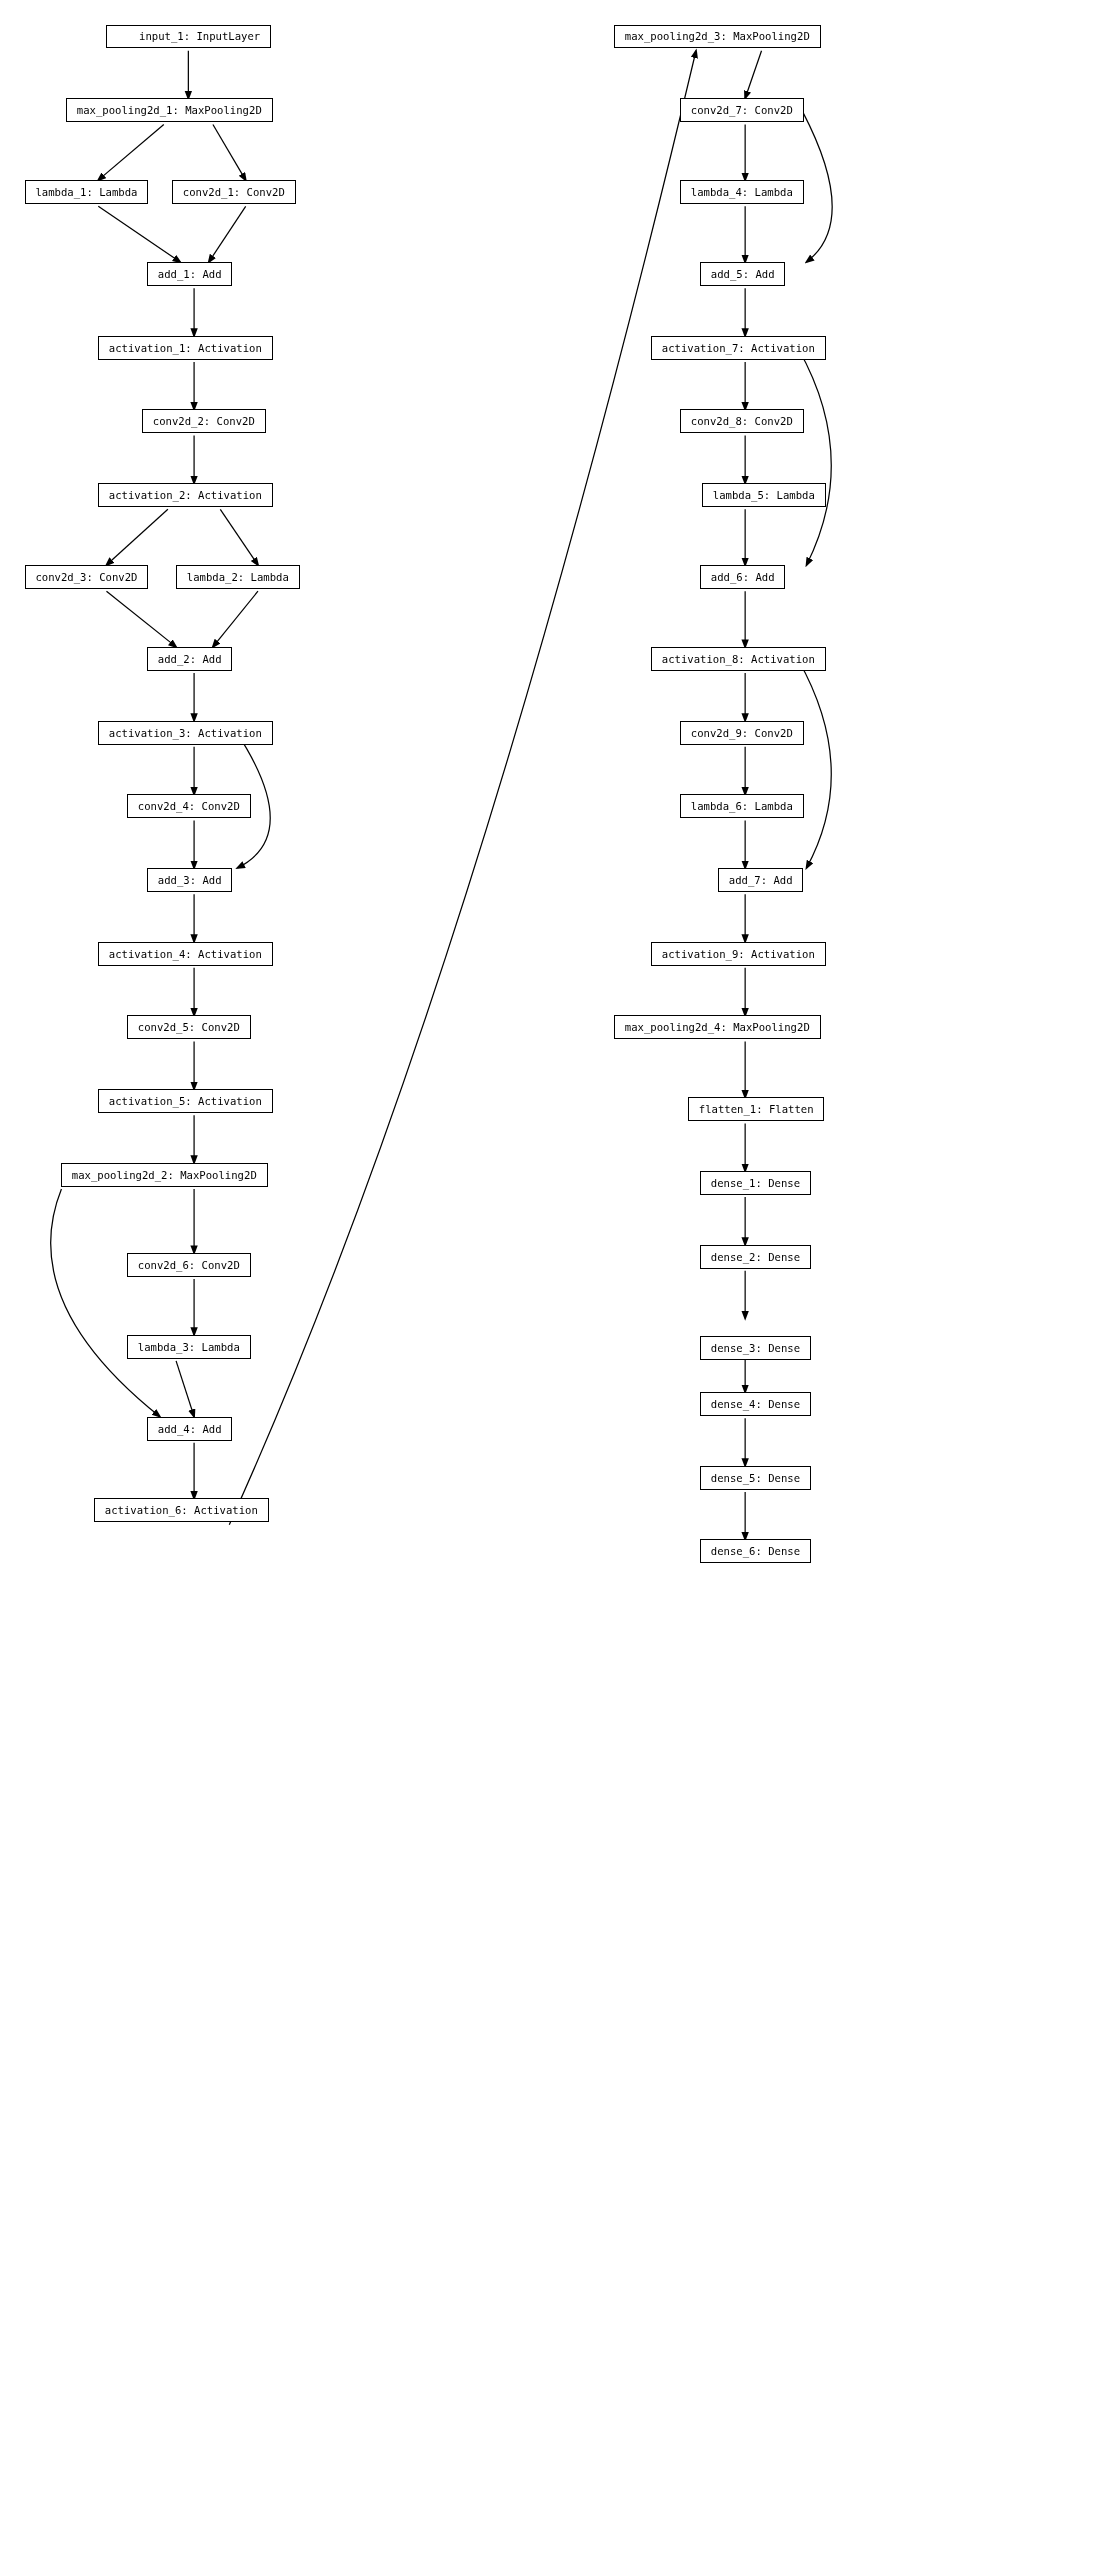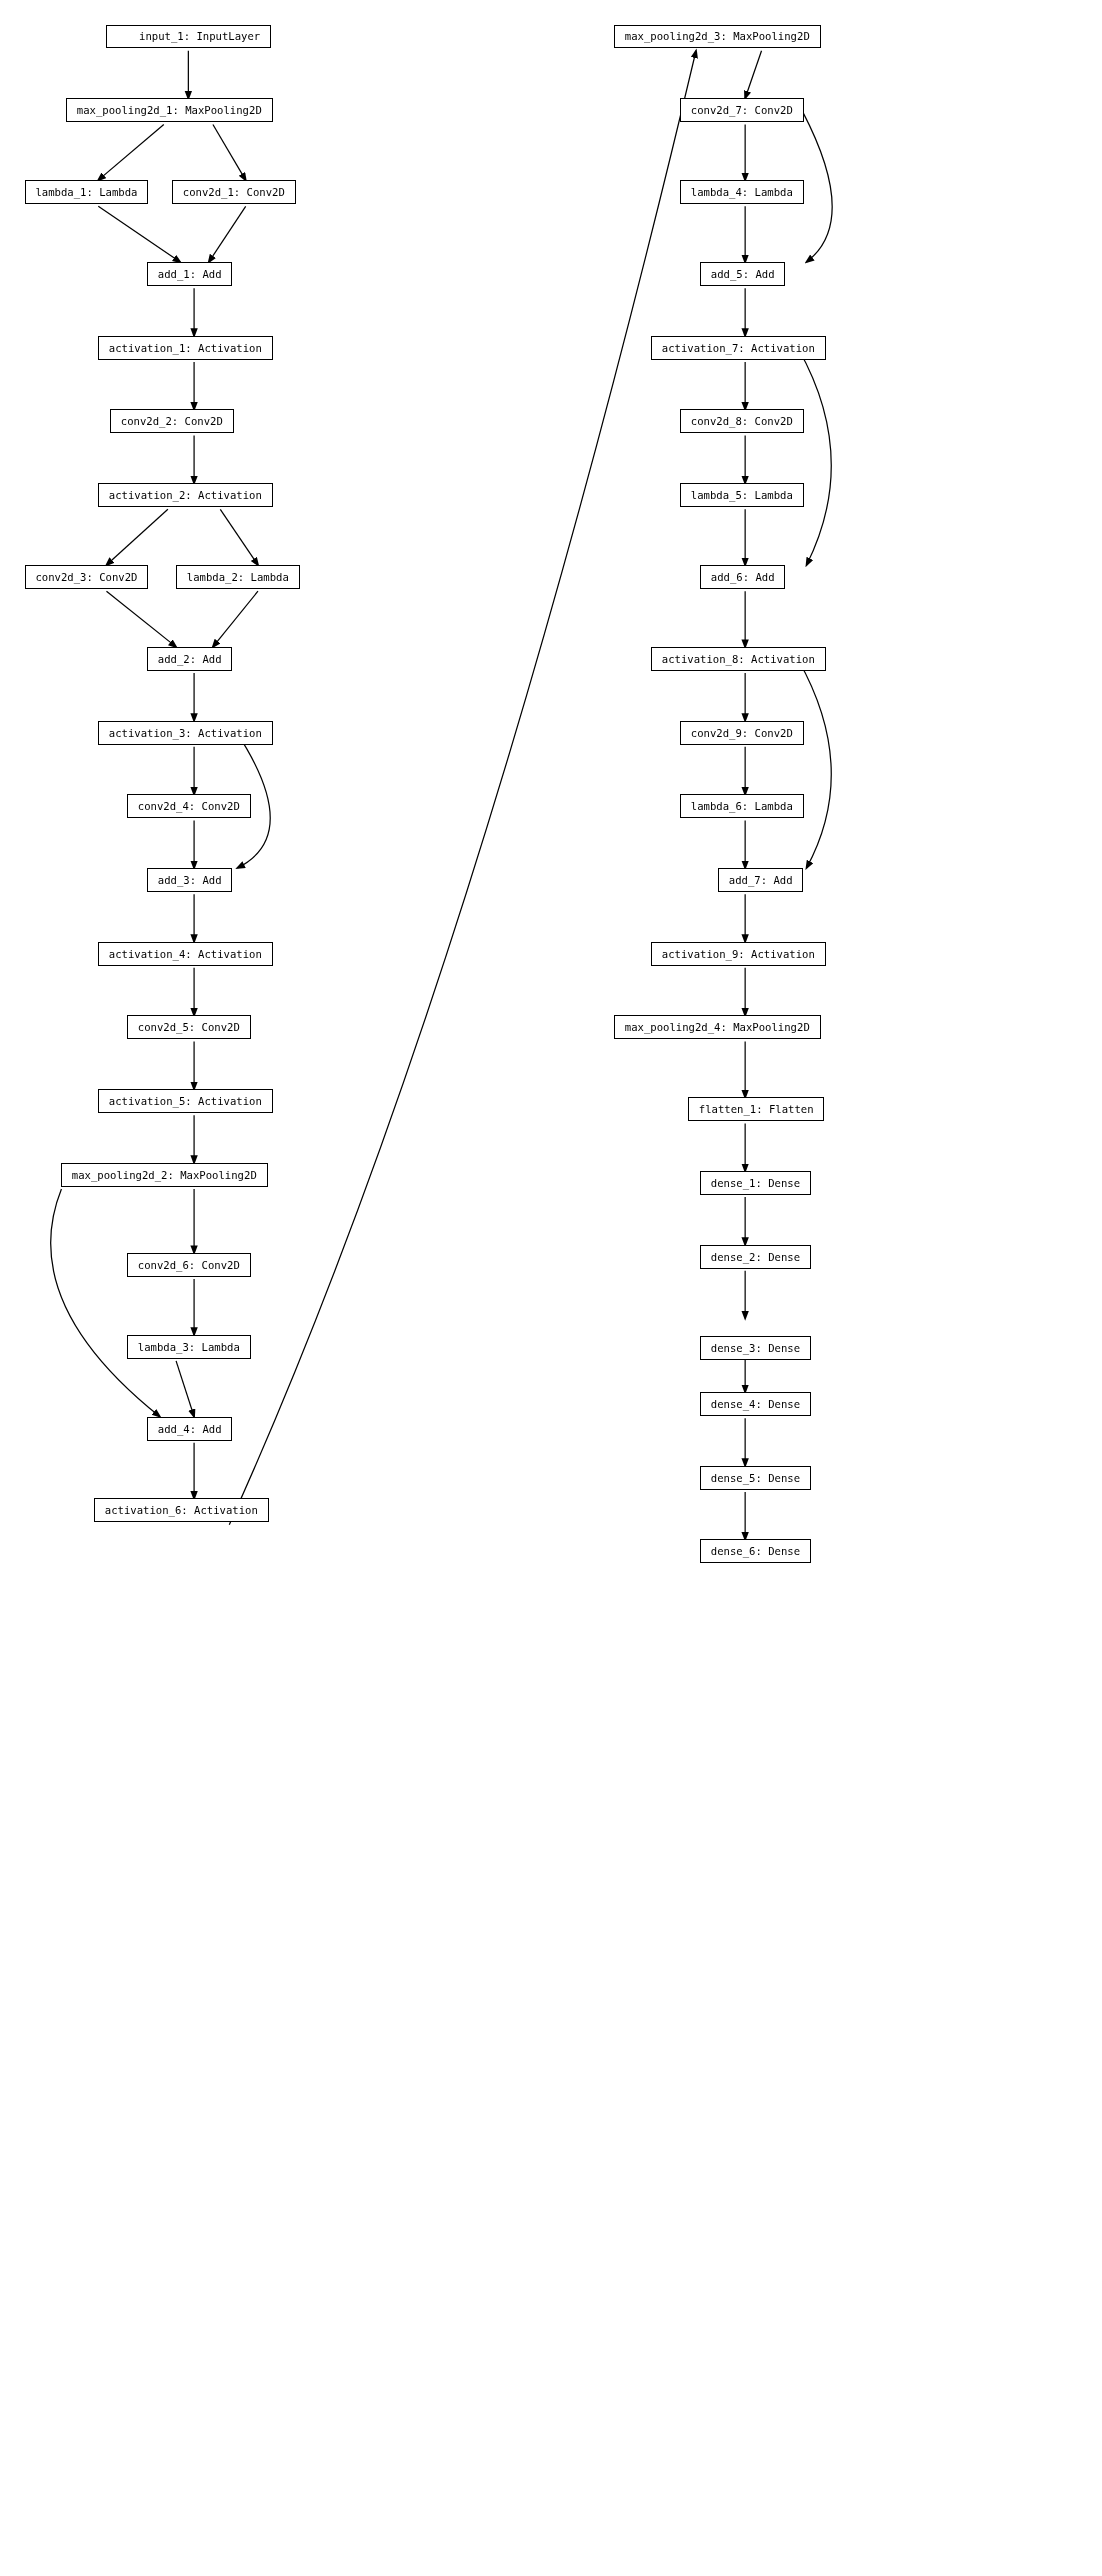--- a/index.html
+++ b/index.html
@@ -146,21 +146,21 @@
       </marker>
     </defs>
   </svg>
 
   <div class="node" style="left:106px; top:24.6px;padding-left:32px;">input_1: InputLayer</div>
   <div class="node" style="left:66px; top:98px;">max_pooling2d_1: MaxPooling2D</div>
   <div class="node" style="left:24.6px; top:180px;">lambda_1: Lambda</div>
   <div class="node" style="left:172px; top:180px;">conv2d_1: Conv2D</div>
   <div class="node" style="left:147px; top:262px;">add_1: Add</div>
   <div class="node" style="left:98px; top:336px;">activation_1: Activation</div>
-  <div class="node" style="left:110px; top:409px;">conv2d_2: Conv2D</div>
+  <div class="node" style="left:142px; top:409px;">conv2d_2: Conv2D</div>
   <div class="node" style="left:98px; top:483px;">activation_2: Activation</div>
   <div class="node" style="left:24.6px; top:565px;">conv2d_3: Conv2D</div>
   <div class="node" style="left:176px; top:565px;">lambda_2: Lambda</div>
   <div class="node" style="left:147px; top:647px;">add_2: Add</div>
   <div class="node" style="left:98px; top:721px;">activation_3: Activation</div>
   <div class="node" style="left:127px; top:794px;">conv2d_4: Conv2D</div>
   <div class="node" style="left:147px; top:868px;">add_3: Add</div>
   <div class="node" style="left:98px; top:942px;">activation_4: Activation</div>
   <div class="node" style="left:127px; top:1015px;">conv2d_5: Conv2D</div>
   <div class="node" style="left:98px; top:1089px;">activation_5: Activation</div>
@@ -169,21 +169,21 @@
   <div class="node" style="left:127px; top:1335px;">lambda_3: Lambda</div>
   <div class="node" style="left:147px; top:1417px;">add_4: Add</div>
   <div class="node" style="left:94px; top:1498px;">activation_6: Activation</div>
 
   <div class="node" style="left:614px; top:24.6px;">max_pooling2d_3: MaxPooling2D</div>
   <div class="node" style="left:680px; top:98px;">conv2d_7: Conv2D</div>
   <div class="node" style="left:680px; top:180px;">lambda_4: Lambda</div>
   <div class="node" style="left:700px; top:262px;">add_5: Add</div>
   <div class="node" style="left:651px; top:336px;">activation_7: Activation</div>
   <div class="node" style="left:680px; top:409px;">conv2d_8: Conv2D</div>
-  <div class="node" style="left:680px; top:483px;">lambda_5: Lambda</div>
+  <div class="node" style="left:702px; top:483px;">lambda_5: Lambda</div>
   <div class="node" style="left:700px; top:565px;">add_6: Add</div>
   <div class="node" style="left:651px; top:647px;">activation_8: Activation</div>
   <div class="node" style="left:680px; top:721px;">conv2d_9: Conv2D</div>
   <div class="node" style="left:680px; top:794px;">lambda_6: Lambda</div>
   <div class="node" style="left:700px; top:868px;margin-left:18px;">add_7: Add</div>
   <div class="node" style="left:651px; top:942px;">activation_9: Activation</div>
   <div class="node" style="left:614px; top:1015px;">max_pooling2d_4: MaxPooling2D</div>
   <div class="node" style="left:688px; top:1097px;">flatten_1: Flatten</div>
   <div class="node" style="left:700px; top:1171px;">dense_1: Dense</div>
   <div class="node" style="left:700px; top:1245px;">dense_2: Dense</div>

